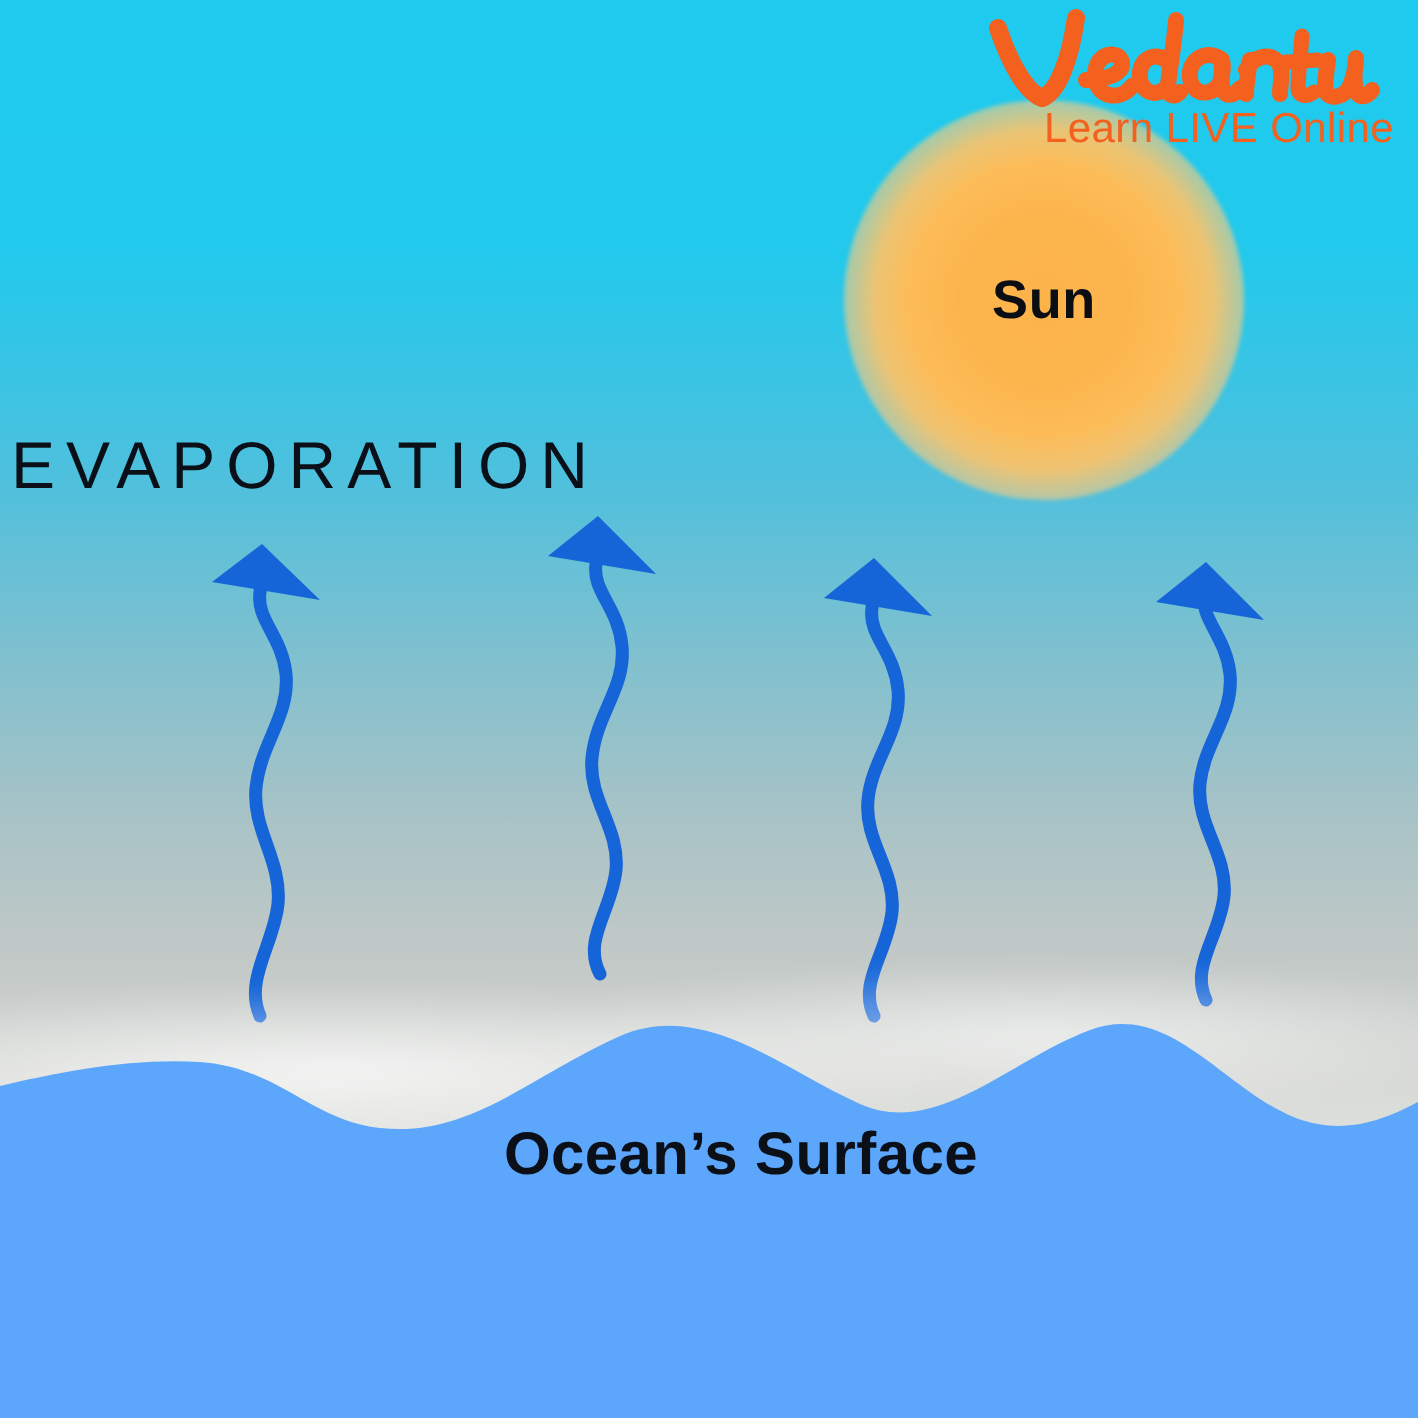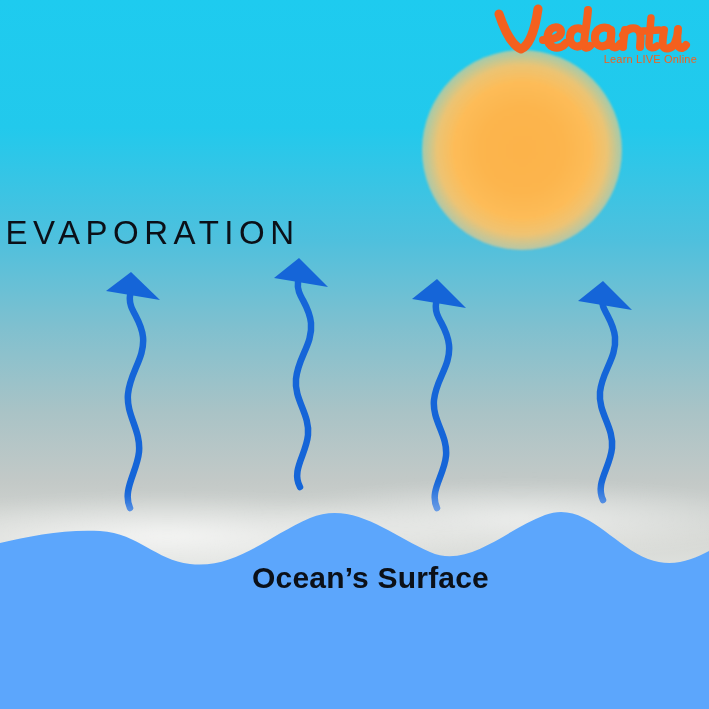--- a/index.html
+++ b/index.html
@@ -81,21 +81,21 @@
   }
   .logo-wordmark {
     display: block;
     width: 200px;
     height: 52px;
     margin: 0 auto;
   }
   .logo-tagline {
     display: block;
     margin-top: -3px;
-    font-size: 11px;
+    font-size: 21px;
     color: #f4601e;
     letter-spacing: 0.2px;
     text-align: right;
     padding-right: 4px;
   }
 
   
   .headline {
     position: absolute;
     left: 0;
@@ -150,20 +150,21 @@
   }
 </style>
 </head>
 <body>
 
 <div id="scene">
 
   <div class="sky"></div>
 
   <div class="sun-glow"></div>
+  <div class="sun-label">Sun</div>
 
   <div class="logo">
     <svg class="logo-wordmark" viewBox="0 0 200 52" aria-hidden="true">
       <g fill="none" stroke="#f4601e" stroke-linecap="round" stroke-linejoin="round">
 
         <path d="M8 10 C 14 28, 22 42, 30 45 C 38 42, 44 26, 47 5" stroke-width="9"></path>
 
         <path d="M52 36 C 62 36, 70 33, 70 28 C 70 23, 64 22, 60 25 C 55 29, 55 40, 62 43 C 67 45, 72 43, 75 39" stroke-width="8"></path>
 
         <path d="M97 6 C 96 20, 93 34, 93 40 C 93 44, 96 45, 99 42" stroke-width="8"></path>

